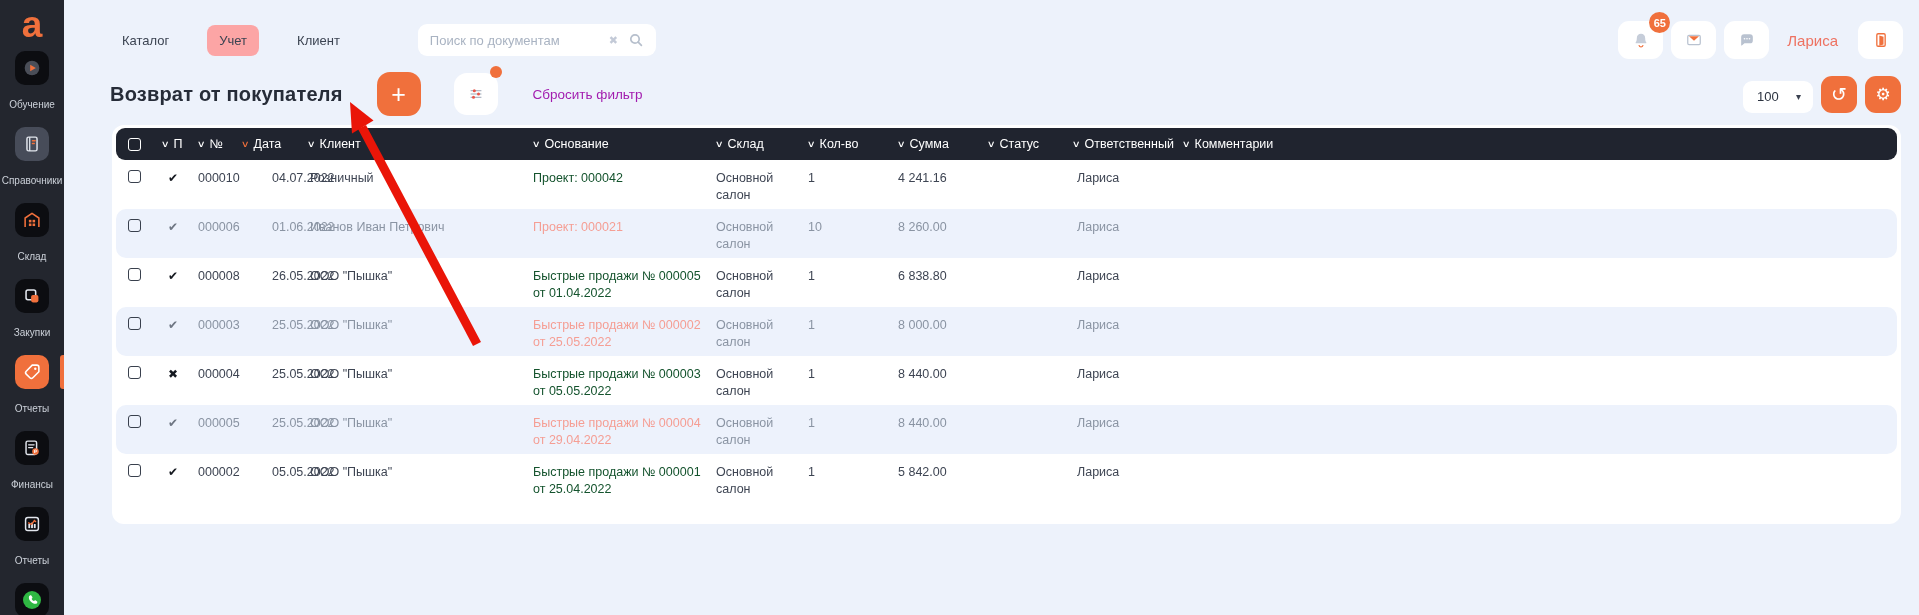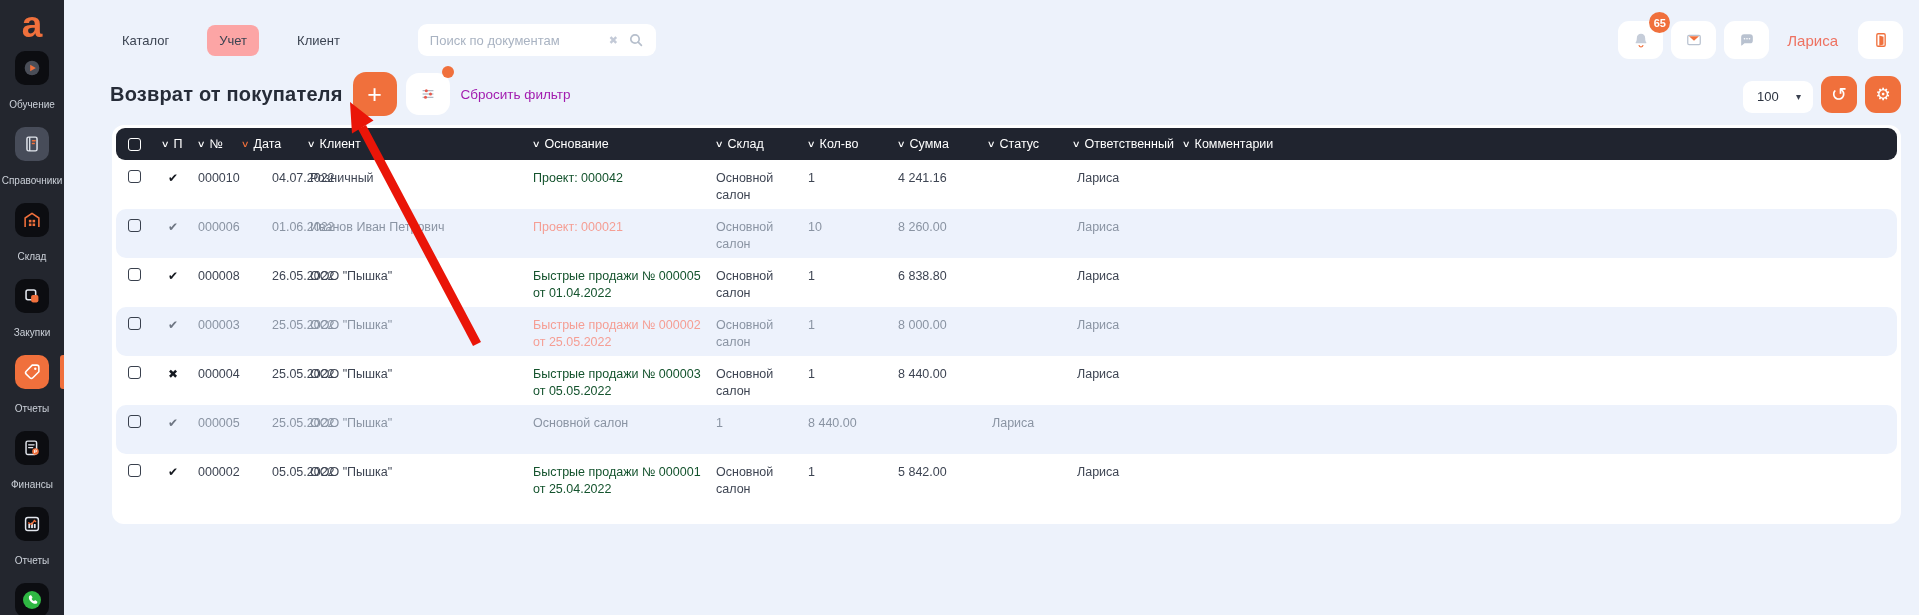--- a/index.html
+++ b/index.html
@@ -27,21 +27,21 @@
   .search { margin-left:66px; width:238px; height:32px; background:#fff; border-radius:9px; display:flex; align-items:center; padding:0 12px; }
   .search input { border:none; outline:none; flex:1; font-size:13px; color:#3c4452; font-family:"Liberation Sans",sans-serif; background:transparent; }
   .search input::placeholder { color:#a9b3c2; }
   .search .clear { font-size:11px; color:#c3cad7; margin-right:10px; cursor:pointer; }
   .right-cluster { margin-left:auto; display:flex; align-items:center; gap:8px;padding-left:7px; }
   .icon-btn { position:relative; width:45px; height:38px; background:#fff; border-radius:11px; display:flex; align-items:center; justify-content:center; cursor:pointer; }
   .badge { position:absolute; top:-9px; right:-7px; min-width:21px; height:21px; border-radius:50%; background:#f0703c; color:#fff; font-size:11px; font-weight:bold; display:flex; align-items:center; justify-content:center; }
   .user-name { font-size:15px; color:#ee7261; margin:0 12px 0 10px; cursor:pointer; }
 
   
-  .page-head { height:44px; display:flex; align-items:center; padding:0 18px 0 46px; }
+  .page-head { height:44px; display:flex; align-items:center; padding:0 18px 0 46px;gap:24px; }
   .page-title { font-size:20px; font-weight:bold; color:#262c38; letter-spacing:.2px; }
   .add-btn { margin-left:10px; width:44px; height:44px; border-radius:13px; background:#f0703c; color:#fff; font-size:25px; display:flex; align-items:center; justify-content:center; cursor:pointer; border:none; }
   .filter-btn { position:relative; margin-left:9px; width:44px; height:42px; border-radius:13px; background:#fff; display:flex; align-items:center; justify-content:center; cursor:pointer; }
   .filter-dot { position:absolute; top:-7px; right:-4px; width:12px; height:12px; border-radius:50%; background:#f0703c; }
   .reset-filter { margin-left:11px; font-size:13.5px; color:#a21caf; cursor:pointer; }
   .head-right { margin-left:auto; display:flex; align-items:flex-end; gap:8px;padding-left:30px; }
   .page-size { width:70px; height:32px; background:#fff; border-radius:9px; display:flex; align-items:center; justify-content:space-between; padding:0 12px 0 14px; font-size:13px; color:#2c3340; cursor:pointer; }
   .page-size .caret { font-size:10px; color:#3a4150; }
   .sq-btn { width:36px; height:37px; border-radius:11px; background:#f0703c; color:#fff; display:flex; align-items:center; justify-content:center; cursor:pointer; border:none; }
   .sq-btn.refresh { font-size:19px; }
@@ -371,20 +371,21 @@
           <div class="cell c-status"></div>
           <div class="cell c-resp">Лариса</div>
           <div class="cell c-comm"></div>
         </div>
           <div class="grid trow">
           <div class="cell c-chk"><span class="cb"></span></div>
           <div class="cell c-posted">✔</div>
           <div class="cell c-num">000005</div>
           <div class="cell c-date">25.05.2022</div>
           <div class="cell c-client">ООО "Пышка"</div>
+          <div class="cell c-basis">Быстрые продажи № 000004 от 29.04.2022</div>
           <div class="cell c-wh">Основной салон</div>
           <div class="cell c-qty">1</div>
           <div class="cell c-sum">8 440.00</div>
           <div class="cell c-status"></div>
           <div class="cell c-resp">Лариса</div>
           <div class="cell c-comm"></div>
         </div>
           <div class="grid trow">
           <div class="cell c-chk"><span class="cb"></span></div>
           <div class="cell c-posted">✔</div>

